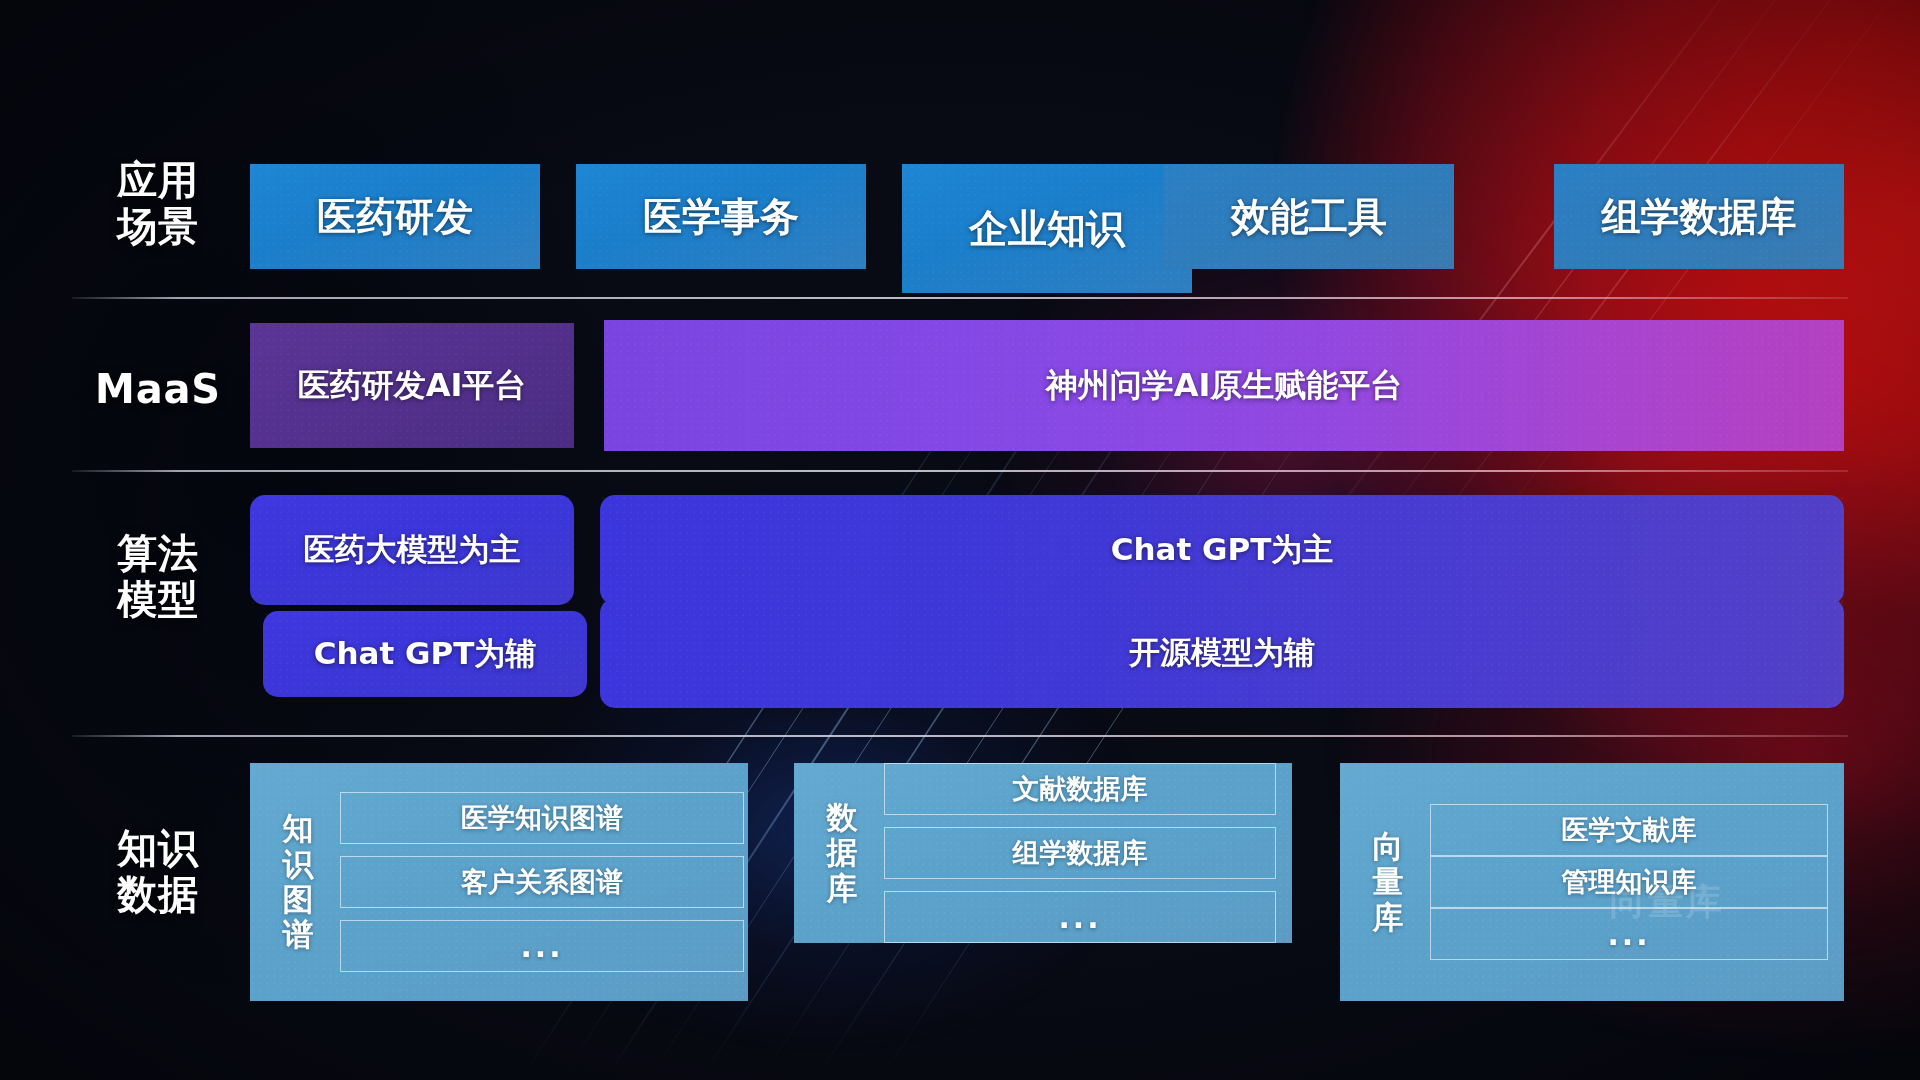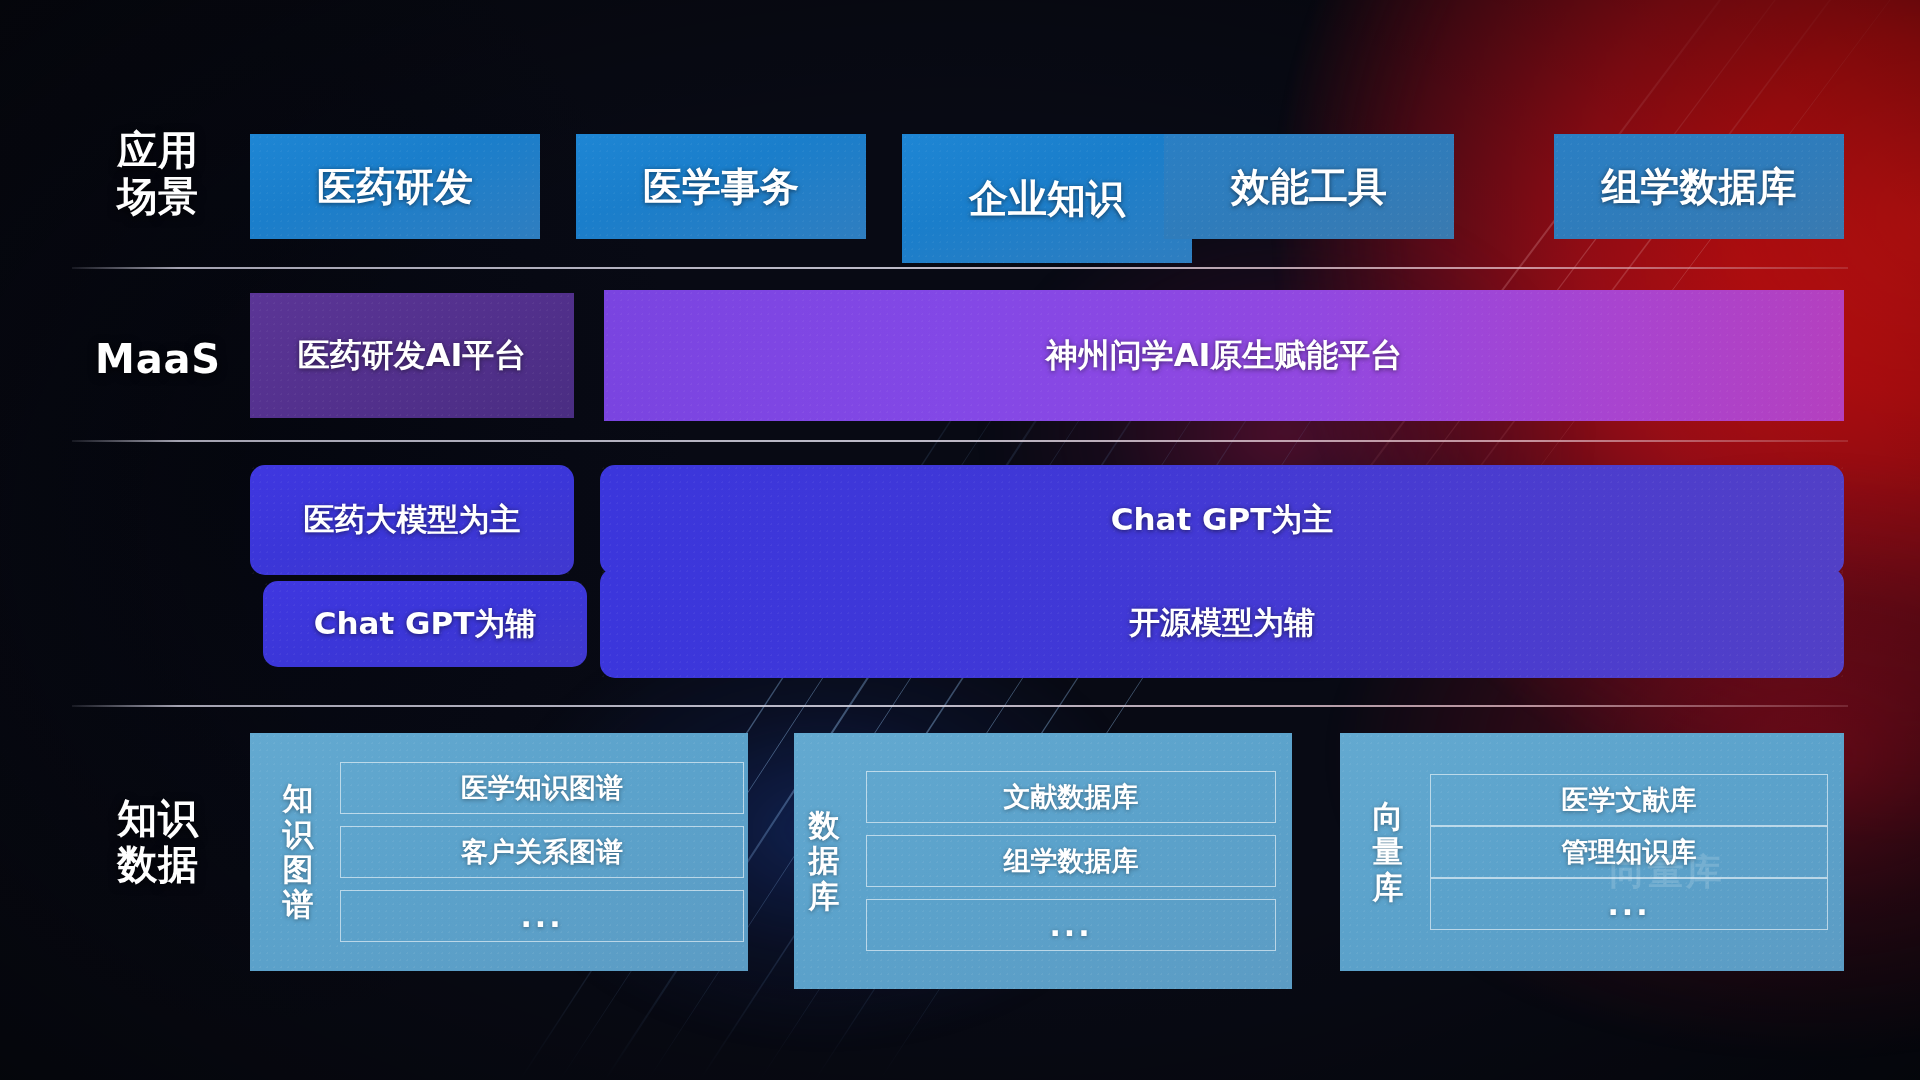--- a/index.html
+++ b/index.html
@@ -46,21 +46,21 @@
        rgba(4,6,14,.95) 0%, rgba(6,8,18,.72) 50%, rgba(8,10,22,0) 82%);
   }
   .bg-vignette{
     position:absolute;inset:0;
     background:radial-gradient(ellipse 84% 90% at 50% 50%,
        rgba(0,0,0,0) 42%, rgba(0,0,0,.40) 78%, rgba(0,0,0,.72) 100%);
   }
   .streaks{position:absolute;inset:0;opacity:.55;}
 
   
-  #sheet{position:absolute;inset:0;}
+  #sheet{position:absolute;inset:0;margin-top:30px;}
 
   .divider{
     position:absolute;left:72px;width:1776px;height:2px;
     background:linear-gradient(90deg,
       rgba(186,186,206,.10) 0%, rgba(208,206,222,.78) 6%,
       rgba(214,212,226,.88) 46%, rgba(222,180,190,.80) 82%,
       rgba(210,160,170,.20) 100%);
   }
 
   .rowlabel{
@@ -225,20 +225,22 @@
 
   <div class="rowlabel" style="left:78px;top:336px;width:160px;font-size:40px">MaaS</div>
 
   <div class="box maas-left" style="left:250px;top:293px;width:324px;height:125px">
     <span>医药研发AI平台</span>
   </div>
   <div class="box maas-main" style="left:604px;top:290px;width:1240px;height:131px">
     <span>神州问学AI原生赋能平台</span>
   </div>
 
+  <div class="rowlabel" style="left:88px;top:500px;width:140px;font-size:40px;white-space:pre-line">算法
+模型</div>
 
   <div class="box model" style="left:250px;top:465px;width:324px;height:110px">
     <span>医药大模型为主</span>
   </div>
   <div class="box model wide" style="left:600px;top:465px;width:1244px;height:110px">
     <span>Chat GPT为主</span>
   </div>
   <div class="box model" style="left:263px;top:581px;width:324px;height:86px">
     <span>Chat GPT为辅</span>
   </div>
@@ -257,21 +259,21 @@
       </div>
       <div class="kp-item" style="height:52px">
         <span>客户关系图谱</span>
       </div>
       <div class="kp-item dots" style="height:52px">
         <span>...</span>
       </div>
     </div>
   </div>
 
-  <div class="kpanel" style="left:794px;top:733px;width:498px;height:256px;padding:14px 16px 14px 2px;gap:14px">
+  <div class="kpanel" style="left:794px;top:733px;width:498px;height:180px;padding:14px 16px 14px 20px;gap:14px">
     <div class="kp-label">数据库</div>
     <div class="kp-items" style="gap:12px">
       <div class="kp-item" style="height:52px">
         <span>文献数据库</span>
       </div>
       <div class="kp-item" style="height:52px">
         <span>组学数据库</span>
       </div>
       <div class="kp-item dots" style="height:52px">
         <span>...</span>

